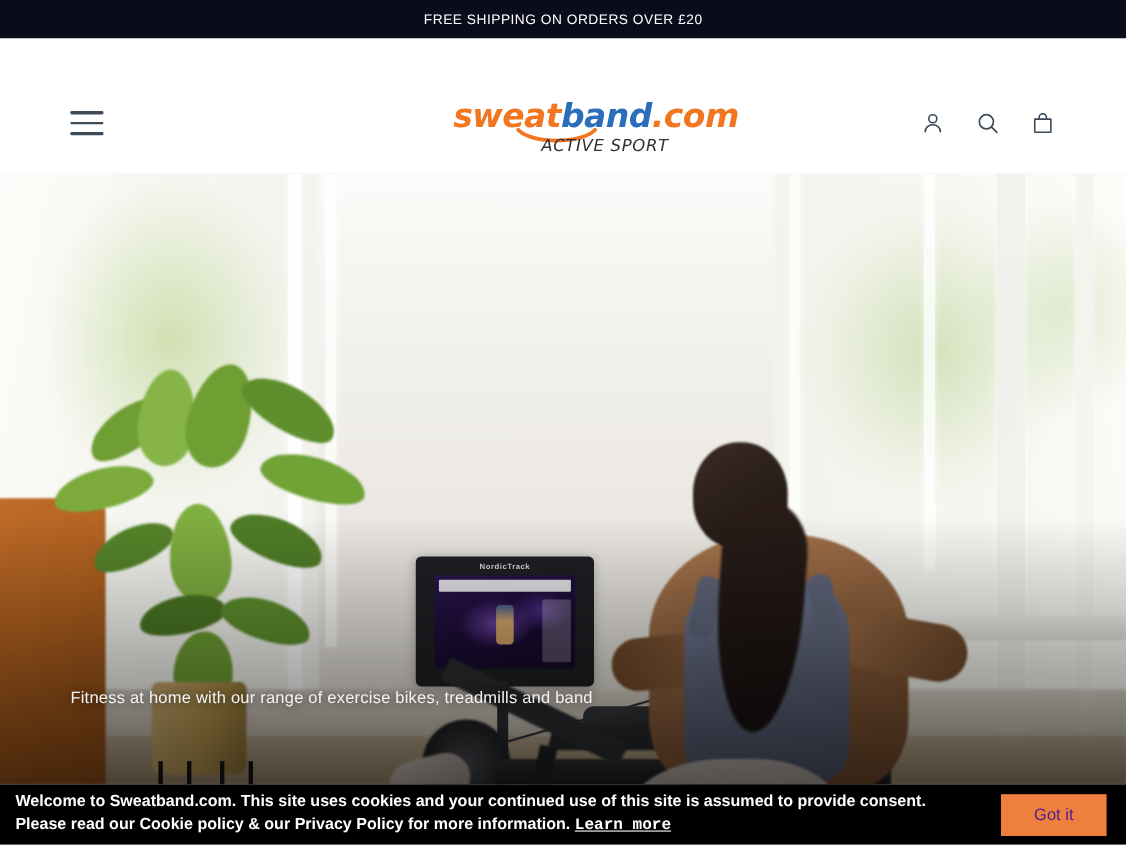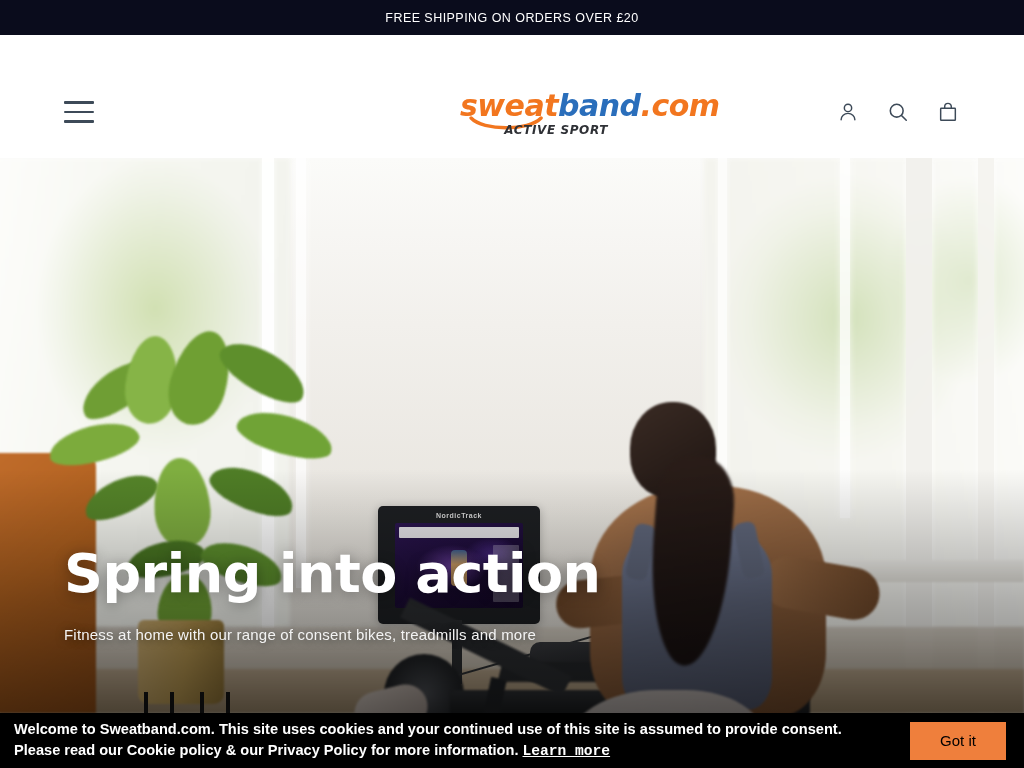--- a/index.html
+++ b/index.html
@@ -82,42 +82,42 @@
   .logo-wordmark {
     position: relative;
     font-family: "DejaVu Sans", sans-serif;
     font-weight: bold;
     font-style: italic;
     font-size: 30px;
     line-height: 32px;
     letter-spacing: -0.5px;
     white-space: nowrap;
   }
-  .logo-sweat { color: #f2761f; margin-left: 48px; }
+  .logo-sweat { color: #f2761f; }
   .logo-band  { color: #2a6ebb; margin-top: 38px; }
   .logo-com   { color: #f2761f; margin-top: 38px; }
   .logo-swoosh {
     position: absolute;
     left: 50%;
     transform: translateX(-58%);
     top: 26px;
     width: 74px;
     height: 16px;
     overflow: hidden;
     pointer-events: none;
   }
   .logo-swoosh svg { display: block; }
   .logo-tagline {
     position: absolute;
     right: 4px;
     top: 33px;
     font-family: "DejaVu Sans", sans-serif;
     font-style: italic;
-    font-weight: bold;
-    font-size: 12px;
+    font-weight: normal;
+    font-size: 15px;
     letter-spacing: 0.6px;
     color: #2f3136;
     white-space: nowrap;
     margin-left: 12px;
   }
 
   .header-actions {
     position: absolute;
     right: 62px;
     top: 62px;
@@ -444,21 +444,21 @@
   }
   .cookie-link {
     color: #ffffff;
     text-decoration: underline;
     cursor: pointer;
     font-family: Liberation Mono, monospace;
   }
   .cookie-btn {
     flex: none;
     background: #ef7f3c;
-    color: #000000;
+    color: #4c1d95;
     border: none;
     width: 96px;
     height: 38px;
     font-size: 15px;
     font-weight: 400;
     font-family: "Liberation Sans", sans-serif;
     cursor: pointer;
   }
 </style>
 </head>
@@ -587,22 +587,21 @@
         <div class="rider-head"></div>
         <div class="rider-hair"></div>
         <div class="rider-hips"></div>
         <div class="rider-leg"></div>
       </div>
 
       <div class="hero-shade"></div>
     </div>
 
     <div class="hero-content">
-      <h1 class="hero-title">Spring into action</h1>
-      <p class="hero-sub">Fitness at home with our range of consent bikes, treadmills and more</p>
+      <p class="hero-sub">Fitness at home with our range of exercise bikes, treadmills and band</p>
     </div>
   </section>
 
   <div class="cookie-banner">
     <div class="cookie-text">
       <span>Welcome to Sweatband.com. This site uses cookies and your continued use of this site is assumed to provide consent. Please read our Cookie policy &amp; our Privacy Policy for more information. </span><a class="cookie-link">Learn more</a>
     </div>
     <button class="cookie-btn">Got it</button>
   </div>
 

